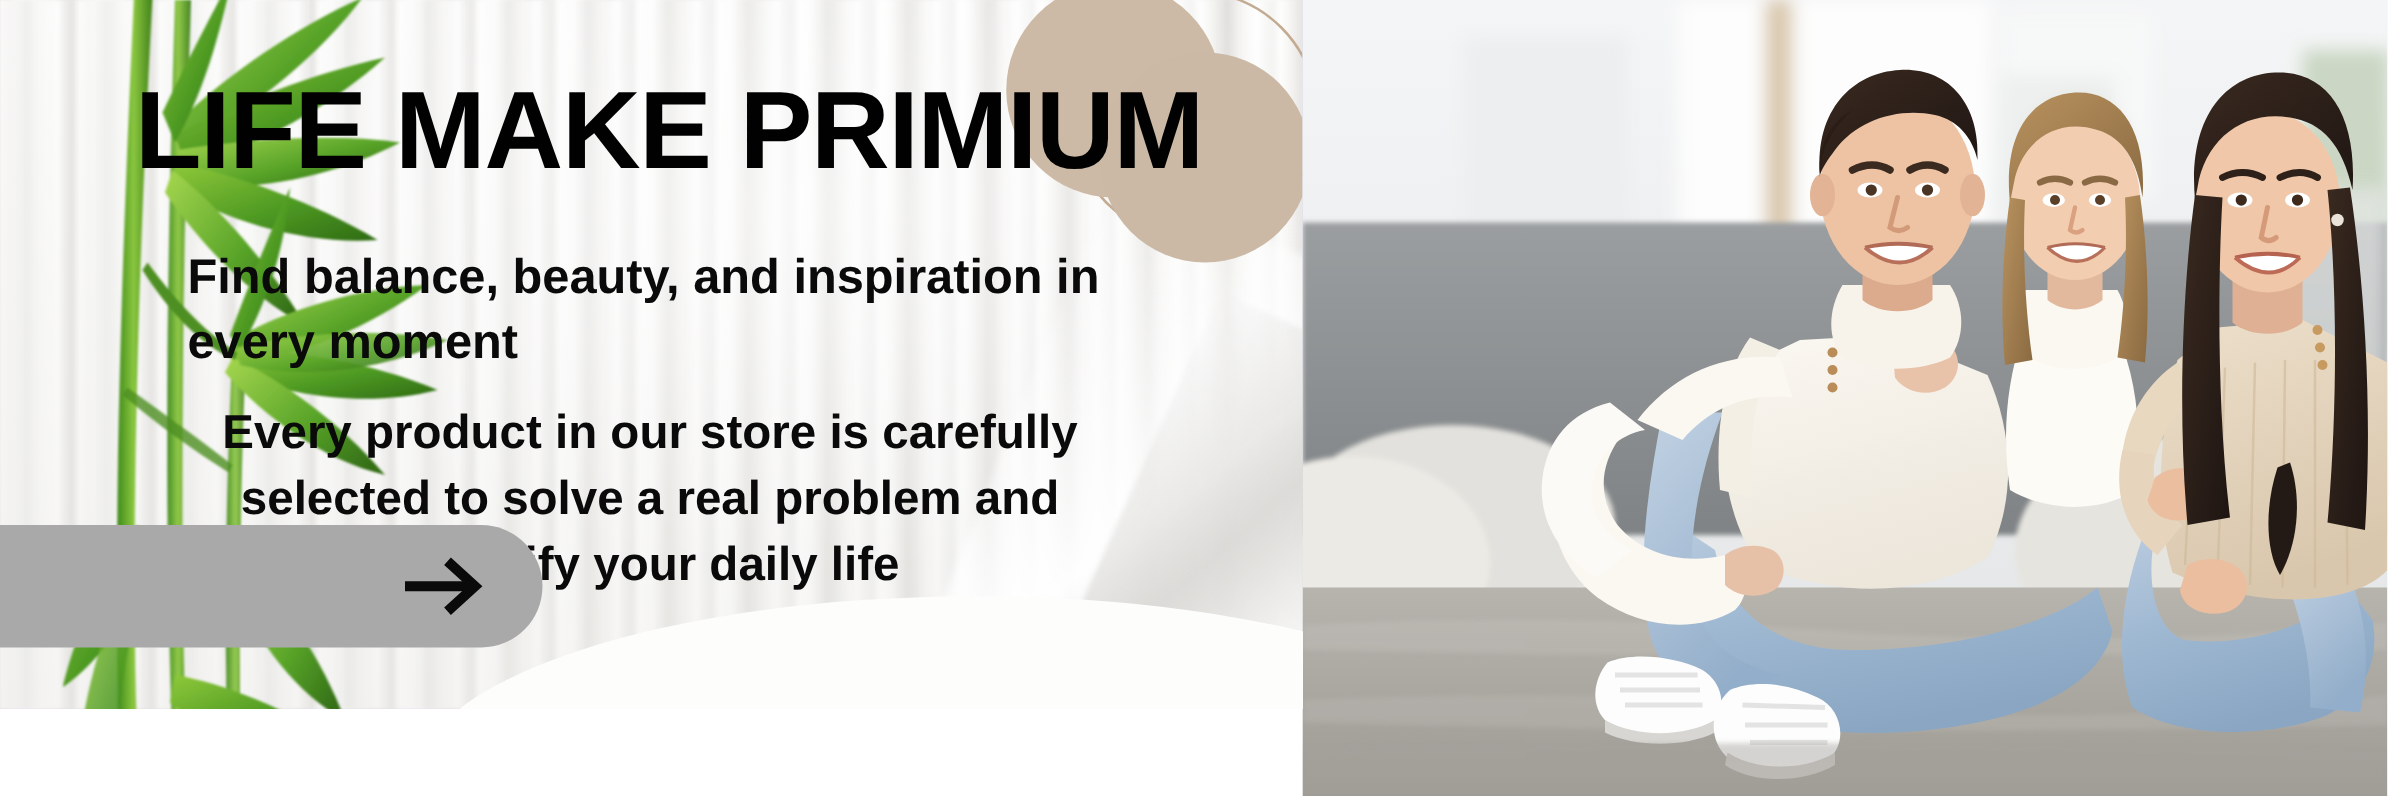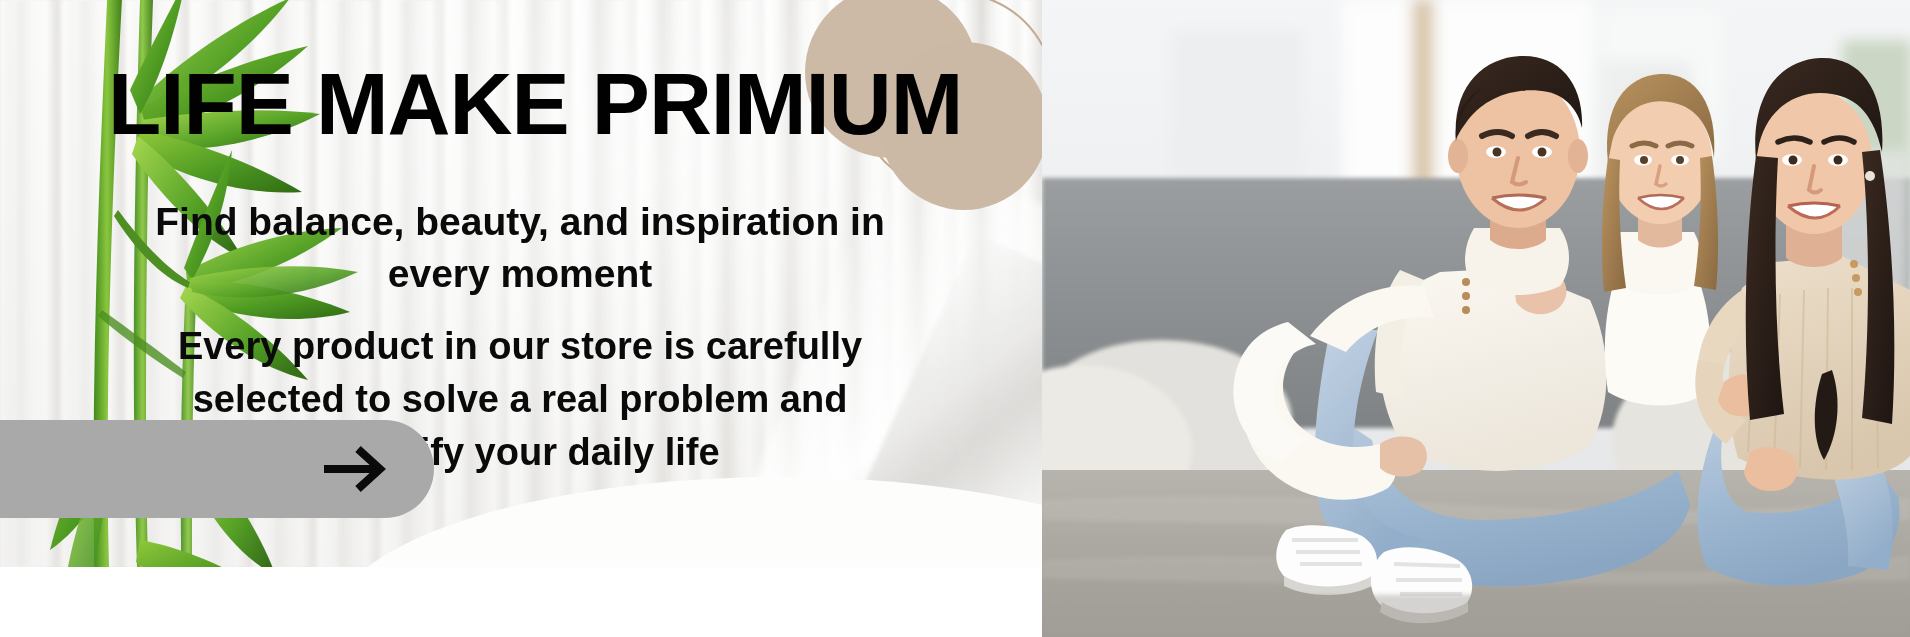--- a/index.html
+++ b/index.html
@@ -126,21 +126,21 @@
     letter-spacing:-1px;
     color:#010101;
     white-space:nowrap;
     transform:scaleX(0.99);
     transform-origin:left center;
   }
   .subhead{
     position:absolute;
     left:150px; top:196px;
     width:740px;
-    text-align:center;
+    text-align:left;
     font-family:"Liberation Sans Narrow","Liberation Sans", sans-serif;
     font-weight:700;
     font-size:39px;
     line-height:52px;
     color:#0a0a0a;
   }
   .body-copy{
     position:absolute;
     left:150px; top:320px;
     width:740px;

